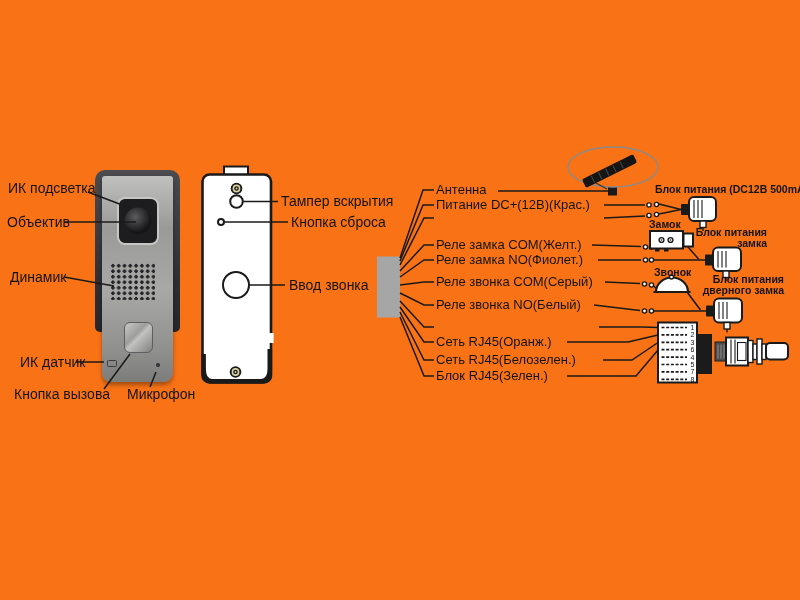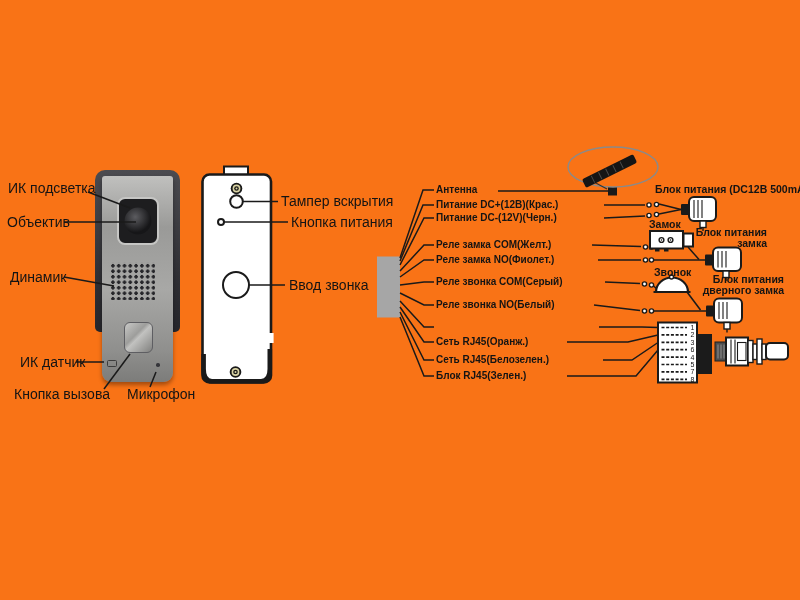--- a/index.html
+++ b/index.html
@@ -1,20 +1,20 @@
 <!DOCTYPE html>
 <html><head>
 <meta charset="utf-8">
 <style>
   html,body{margin:0;padding:0;background:#fff;}
   .stage{position:relative;width:800px;height:600px;background:#f97316;overflow:hidden;
          font-family:"Liberation Sans",sans-serif;}
   .lbl{position:absolute;transform:translateY(-50%);white-space:nowrap;
        font-size:14px;color:#141414;line-height:1.05;}
-  .b{font-weight:bold;font-size:10px;}
+  .b{font-weight:normal;font-size:13px;}
   .sm{font-weight:bold;font-size:10.5px;}
   .ctr{text-align:right;white-space:normal;line-height:11px;}
   
   .doorbell{position:absolute;left:95px;top:170px;width:85px;height:214px;}
   .hood{position:absolute;left:0;top:0;width:85px;height:162px;
         background:linear-gradient(180deg,#4b4b50,#2e2e33 70%,#26262b);
         border-radius:10px 10px 5px 5px;}
   .face{position:absolute;left:7px;top:6px;width:71px;height:206px;
         background:linear-gradient(180deg,#c0c0be 0%,#9a9a98 25%,#a8a8a6 55%,#8f8f8d 85%,#7c7c7a 100%);
         border-radius:3px 3px 9px 9px;box-shadow:0 3px 4px rgba(0,0,0,.35);}
@@ -238,26 +238,25 @@
   </svg>
 
   <div class="lbl" style="left:8px;top:188px">ИК подсветка</div>
   <div class="lbl" style="left:7px;top:222px">Объектив</div>
   <div class="lbl" style="left:10px;top:277px">Динамик</div>
   <div class="lbl" style="left:20px;top:362px">ИК датчик</div>
   <div class="lbl" style="left:14px;top:394px">Кнопка вызова</div>
   <div class="lbl" style="left:127px;top:394px">Микрофон</div>
 
   <div class="lbl" style="left:281px;top:201px">Тампер вскрытия</div>
-  <div class="lbl" style="left:291px;top:222px">Кнопка питания</div>
+  <div class="lbl" style="left:291px;top:222px">Кнопка сброса</div>
   <div class="lbl" style="left:289px;top:285px">Ввод звонка</div>
 
   <div class="lbl b" style="left:436px;top:190px">Антенна</div>
   <div class="lbl b" style="left:436px;top:205px">Питание DC+(12В)(Крас.)</div>
-  <div class="lbl b" style="left:436px;top:218px">Питание DC-(12V)(Черн.)</div>
   <div class="lbl b" style="left:436px;top:260px">Реле замка NO(Фиолет.)</div>
   <div class="lbl b" style="left:436px;top:245px">Реле замка COM(Желт.)</div>
   <div class="lbl b" style="left:436px;top:282px">Реле звонка COM(Серый)</div>
   <div class="lbl b" style="left:436px;top:305px">Реле звонка NO(Белый)</div>
   <div class="lbl b" style="left:436px;top:342px">Сеть RJ45(Оранж.)</div>
   <div class="lbl b" style="left:436px;top:360px">Сеть RJ45(Белозелен.)</div>
   <div class="lbl b" style="left:436px;top:376px">Блок RJ45(Зелен.)</div>
 
   <div class="lbl sm" style="left:655px;top:190px">Блок питания (DC12B 500mA)</div>
   <div class="lbl sm" style="left:649px;top:225px">Замок</div>

